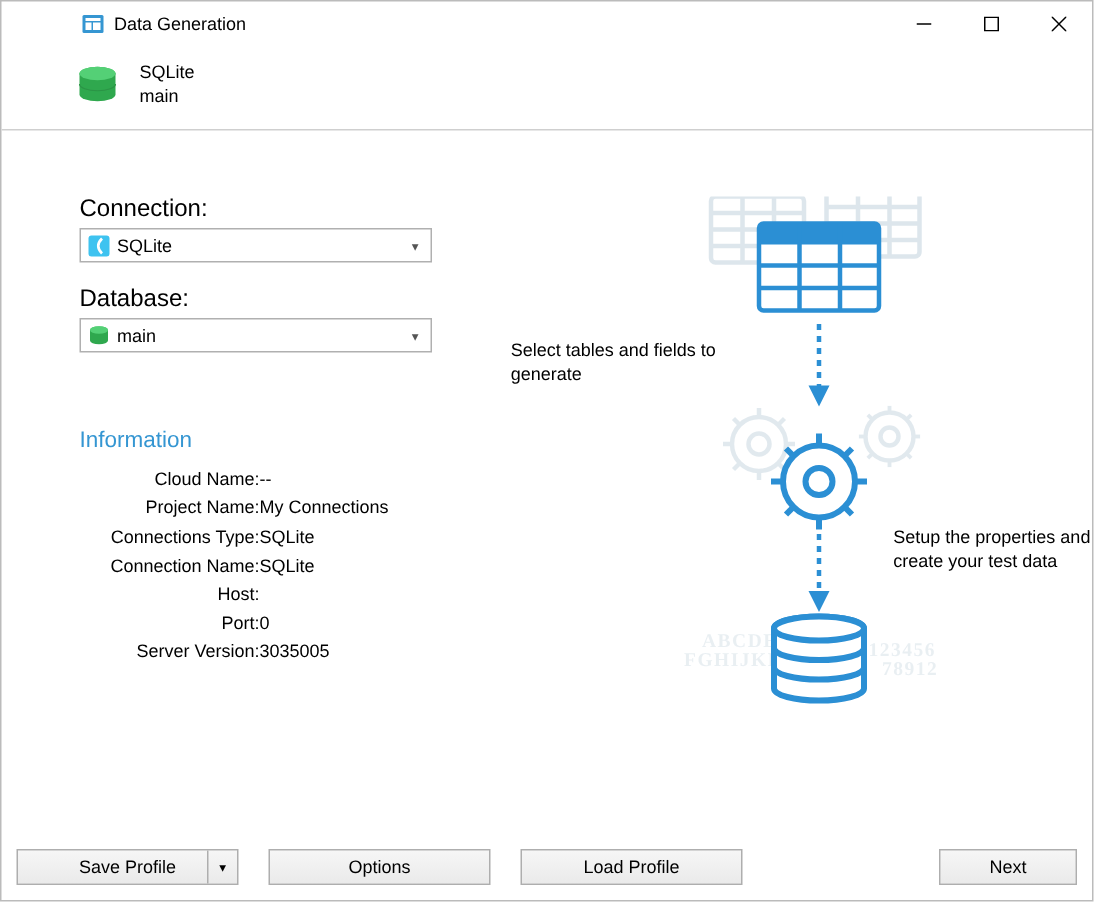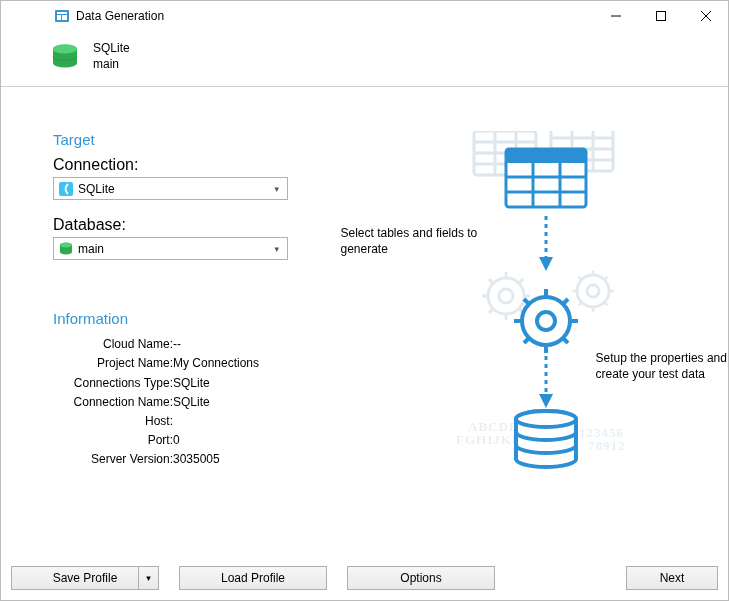--- a/index.html
+++ b/index.html
@@ -162,21 +162,20 @@
     </svg>
   </span>
   <div class="header-text">
     <div>SQLite</div>
     <div>main</div>
   </div>
 </div>
 
 <div class="content">
   <div class="left">
-    <div class="section-title">Target</div>
     <label class="field-label">Connection:</label>
     <div class="combo">
       <span class="combo-icon">
         <svg viewBox="0 0 16 16" class="icon-combo-sqlite">
             <rect x="1" y="1" width="14" height="14" rx="2"></rect>
             <path d="M10 3 Q5 8 10 13" stroke="#fff" stroke-width="1.8" fill="none"></path>
           </svg>
       </span>
       <span class="combo-text">SQLite</span>
       <span class="combo-arrow">▾</span>
@@ -326,22 +325,22 @@
     </div>
   </div>
 </div>
 
 <div class="footer">
   <div class="btn btn-save">
     <span>Save Profile</span>
     <span class="btn-save-split">▾</span>
   </div>
   <div class="btn btn-normal">
+      <span>Options</span>
+    </div>
+  <div class="btn btn-normal">
       <span>Load Profile</span>
-    </div>
-  <div class="btn btn-normal">
-      <span>Options</span>
     </div>
   <div class="footer-spacer"></div>
   <div class="btn btn-next">
       <span>Next</span>
     </div>
 </div>
 
 </body></html>

